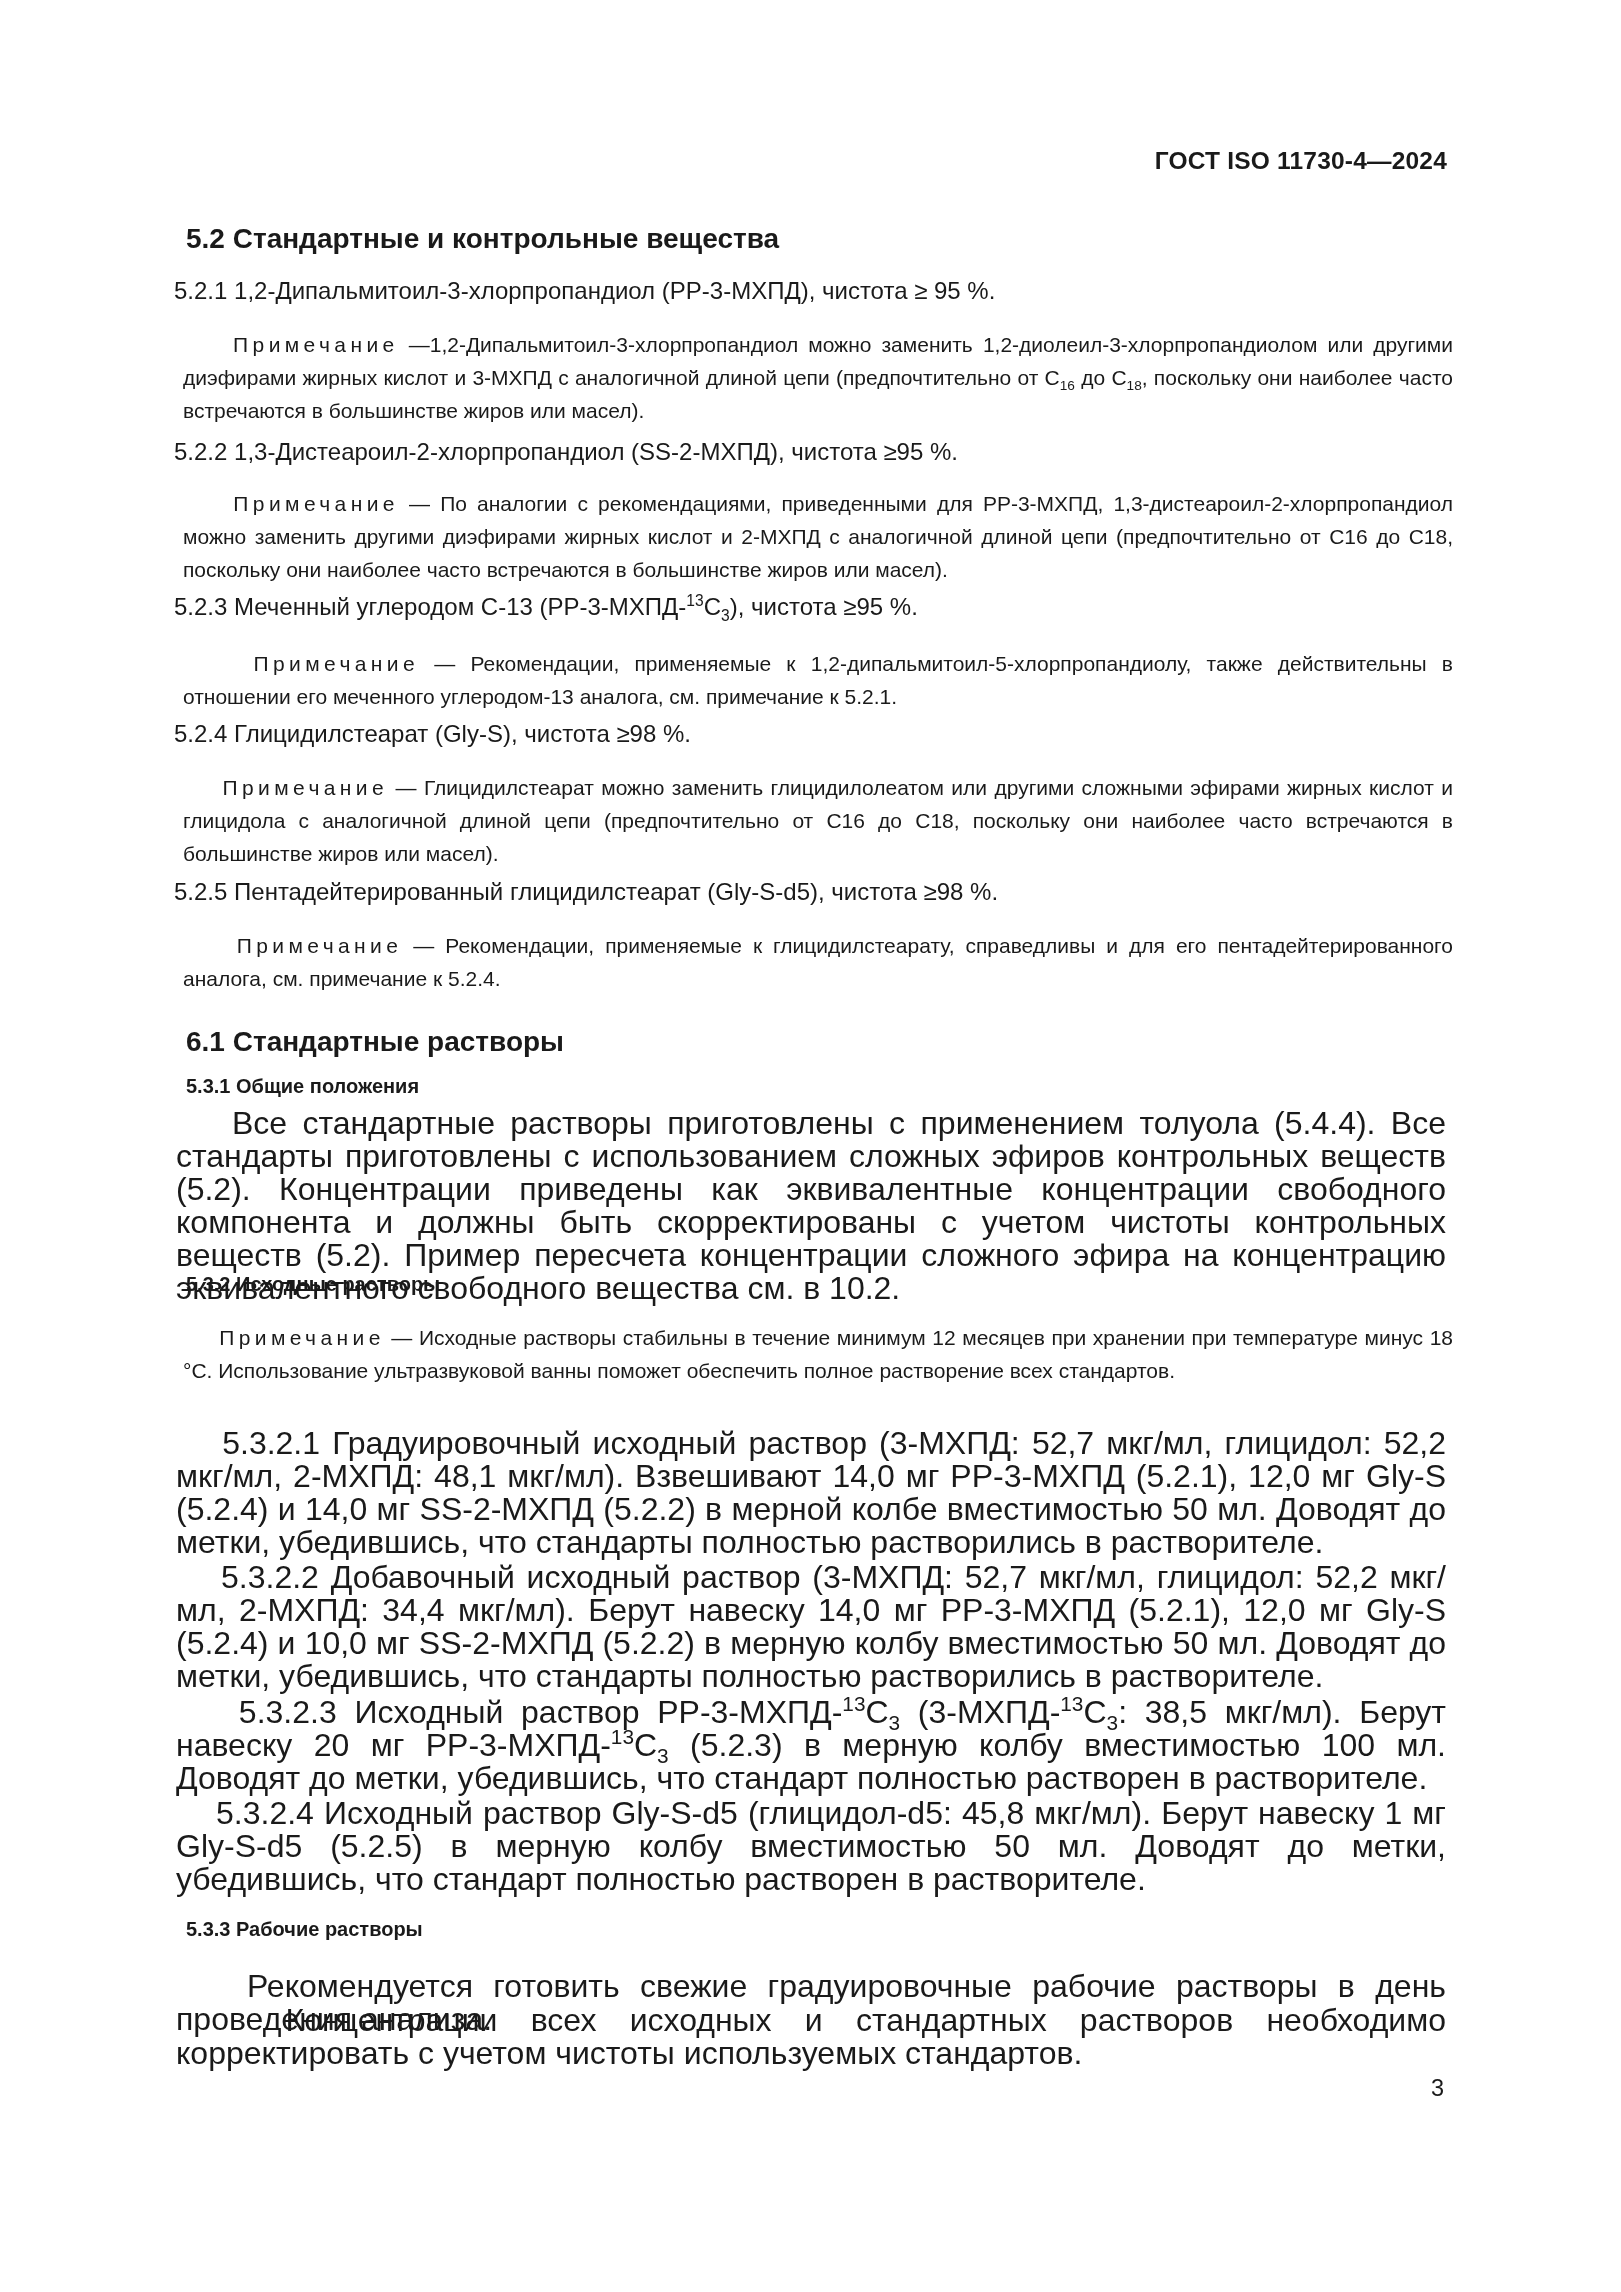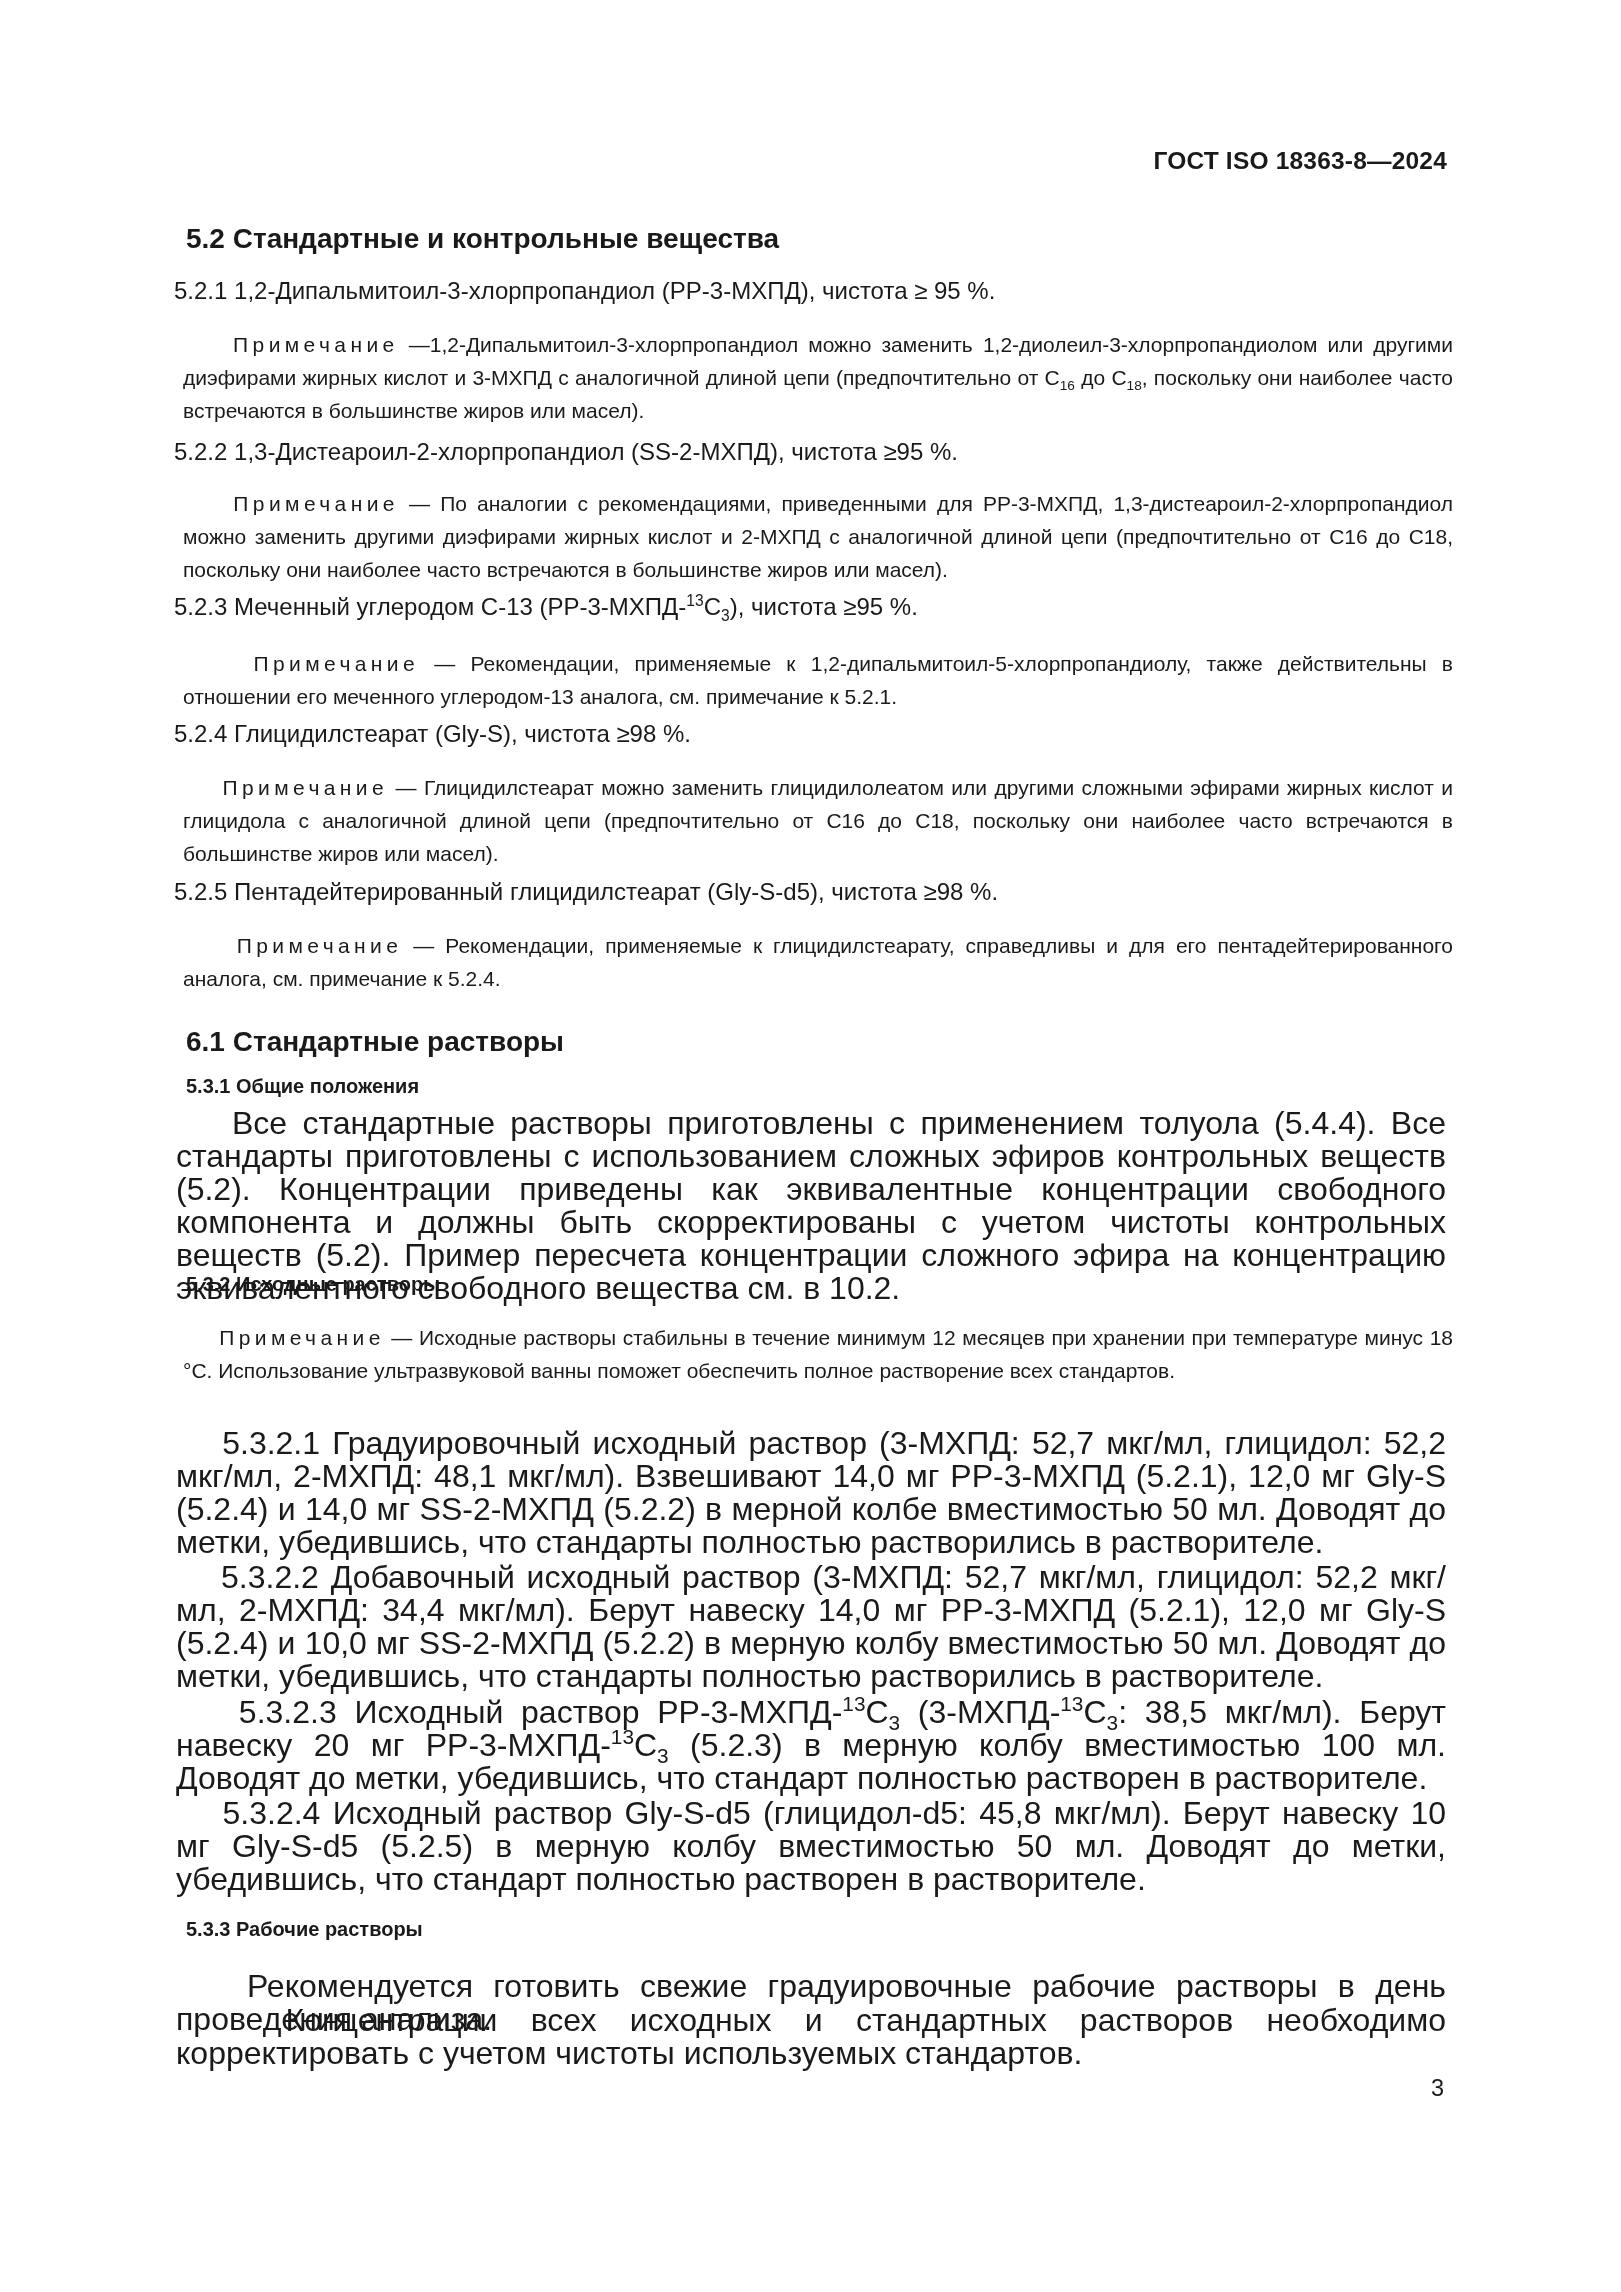--- a/index.html
+++ b/index.html
@@ -23,21 +23,21 @@
     position: absolute; left: 176px; width: 1270px; font-size: 32px;
     line-height: 33px; text-align: justify; text-indent: 9.8px;
   }
   .para.j-last { text-align-last: left; }
   sub, sup { font-size: 65%; line-height: 0; }
   .pagenum { position: absolute; left: 1431px; top: 2075px; font-size: 23.5px; }
 </style>
 </head>
 <body>
 
-<div class="header">ГОСТ ISO 18363-8—2024</div>
+<div class="header">ГОСТ ISO 11730-4—2024</div>
 
 <div class="h2" style="top:223px">5.2  Стандартные и контрольные вещества</div>
 
 <div class="item" style="top:277px">5.2.1  1,2-Дипальмитоил-3-хлорпропандиол (PP-3-МХПД), чистота ≥ 95 %.</div>
 <div class="note" style="top:328px;text-indent:9.8px">&nbsp;&nbsp;&nbsp;&nbsp;<span class="nlabel">Примечание</span><span> —1,2-Дипальмитоил-3-хлорпропандиол можно заменить 1,2-диолеил-3-хлорпропандиолом или другими диэфирами жирных кислот и 3-МХПД с аналогичной длиной цепи (предпочтительно от C</span><sub>16</sub><span> до C</span><sub>18</sub><span>, поскольку они наиболее часто встречаются в большинстве жиров или масел).</span></div>
 
 <div class="item" style="top:438px">5.2.2  1,3-Дистеароил-2-хлорпропандиол (SS-2-МХПД), чистота ≥95 %.</div>
 <div class="note" style="top:487px">&nbsp;&nbsp;&nbsp;&nbsp;<span class="nlabel">Примечание</span><span> — По аналогии с рекомендациями, приведенными для PP-3-МХПД, 1,3-дистеароил-2-хлорпропандиол можно заменить другими диэфирами жирных кислот и 2-МХПД с аналогичной длиной цепи (предпочтительно от C16 до C18, поскольку они наиболее часто встречаются в большинстве жиров или масел).</span></div>
 
 <div class="item" style="top:593px"><span>5.2.3  Меченный углеродом С-13 (PP-3-МХПД-</span><sup>13</sup><span>C</span><sub>3</sub><span>), чистота ≥95 %.</span></div>
@@ -52,20 +52,20 @@
 <div class="h2" style="top:1026px">6.1  Стандартные растворы</div>
 <div class="h3" style="top:1075px">5.3.1  Общие положения</div>
 <div class="para" style="top:1107px;text-indent:9.8px">&nbsp;&nbsp;&nbsp;<span>Все стандартные растворы приготовлены с применением толуола (5.4.4). Все стандарты приготовлены с использованием сложных эфиров контрольных веществ (5.2). Концентрации приведены как эквивалентные концентрации свободного компонента и должны быть скорректированы с учетом чистоты контрольных веществ (5.2). Пример пересчета концентрации сложного эфира на концентрацию эквивалентного свободного вещества см. в 10.2.</span></div>
 
 <div class="h3" style="top:1273px">5.3.2  Исходные растворы</div>
 <div class="note" style="top:1321px">&nbsp;&nbsp;&nbsp;&nbsp;<span class="nlabel">Примечание</span><span> — Исходные растворы стабильны в течение минимум 12 месяцев при хранении при температуре минус 18 °С. Использование ультразвуковой ванны поможет обеспечить полное растворение всех стандартов.</span></div>
 
 <div class="para" style="top:1427px">&nbsp;&nbsp;&nbsp;<span>5.3.2.1  Градуировочный исходный раствор (3-МХПД: 52,7 мкг/мл, глицидол: 52,2 мкг/мл, 2-МХПД: 48,1 мкг/мл). Взвешивают 14,0 мг PP-3-МХПД (5.2.1), 12,0 мг Gly-S (5.2.4) и 14,0 мг SS-2-МХПД (5.2.2) в мерной колбе вместимостью 50 мл. Доводят до метки, убедившись, что стандарты полностью растворились в растворителе.</span></div>
 <div class="para" style="top:1561px">&nbsp;&nbsp;&nbsp;<span>5.3.2.2  Добавочный исходный раствор (3-МХПД: 52,7 мкг/мл, глицидол: 52,2 мкг/мл, 2-МХПД: 34,4 мкг/мл). Берут навеску 14,0 мг PP-3-МХПД (5.2.1), 12,0 мг Gly-S (5.2.4) и 10,0 мг SS-2-МХПД (5.2.2) в мерную колбу вместимостью 50 мл. Доводят до метки, убедившись, что стандарты полностью растворились в растворителе.</span></div>
 <div class="para" style="top:1696px">&nbsp;&nbsp;&nbsp;<span>5.3.2.3  Исходный раствор PP-3-МХПД-</span><sup>13</sup><span>C</span><sub>3</sub><span> (3-МХПД-</span><sup>13</sup><span>C</span><sub>3</sub><span>: 38,5 мкг/мл). Берут навеску 20 мг PP-3-МХПД-</span><sup>13</sup><span>C</span><sub>3</sub><span> (5.2.3) в мерную колбу вместимостью 100 мл. Доводят до метки, убедившись, что стандарт полностью растворен в растворителе.</span></div>
-<div class="para" style="top:1797px">&nbsp;&nbsp;&nbsp;<span>5.3.2.4  Исходный раствор Gly-S-d5 (глицидол-d5: 45,8 мкг/мл). Берут навеску 10 мг Gly-S-d5 (5.2.5) в мерную колбу вместимостью 50 мл. Доводят до метки, убедившись, что стандарт полностью растворен в растворителе.</span></div>
+<div class="para" style="top:1797px">&nbsp;&nbsp;&nbsp;<span>5.3.2.4  Исходный раствор Gly-S-d5 (глицидол-d5: 45,8 мкг/мл). Берут навеску 1 мг Gly-S-d5 (5.2.5) в мерную колбу вместимостью 50 мл. Доводят до метки, убедившись, что стандарт полностью растворен в растворителе.</span></div>
 
 <div class="h3" style="top:1918px">5.3.3  Рабочие растворы</div>
 <div class="para j-last" style="top:1970px">&nbsp;&nbsp;&nbsp;<span>Рекомендуется готовить свежие градуировочные рабочие растворы в день проведения анализа.</span></div>
 <div class="para" style="top:2004px">&nbsp;&nbsp;&nbsp;<span>Концентрации всех исходных и стандартных растворов необходимо корректировать с учетом чистоты используемых стандартов.</span></div>
 
 <div class="pagenum">3</div>
 
 
 </body></html>

